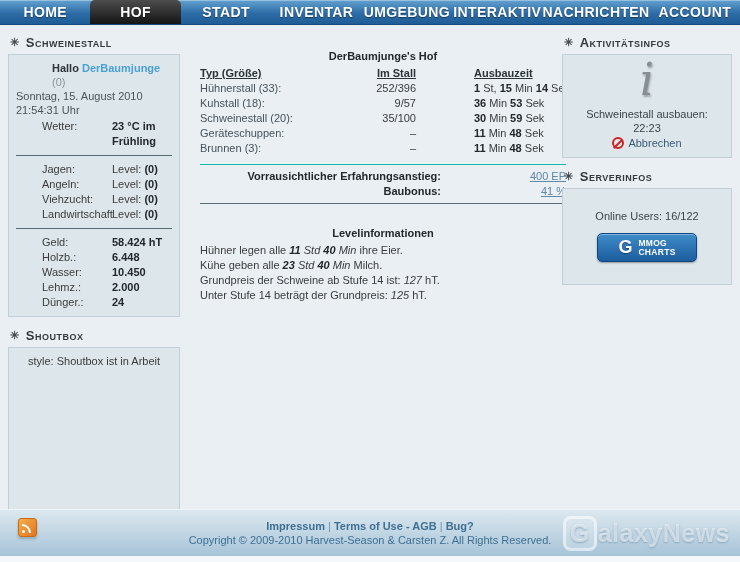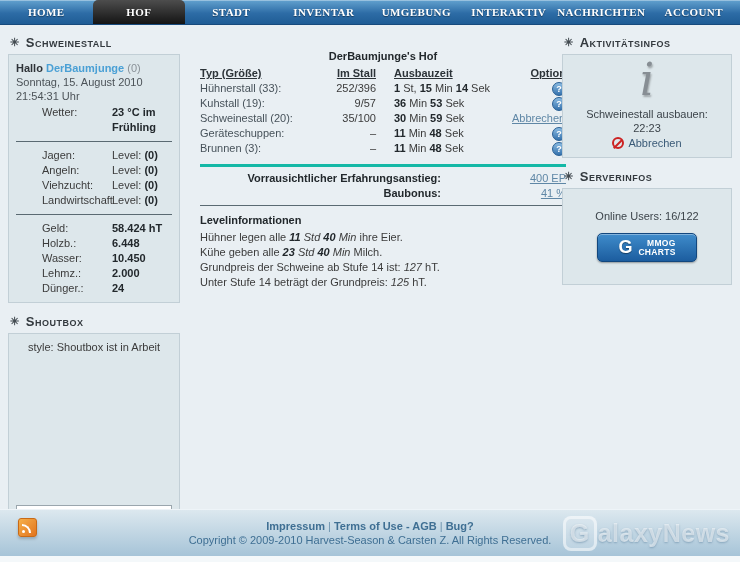--- a/index.html
+++ b/index.html
@@ -4,38 +4,38 @@
 <style>
   html,body{margin:0;padding:0;background:#fff;}
   .page{position:relative;width:740px;height:562px;background:#e9eff3;overflow:hidden;
         font-family:"Liberation Sans",sans-serif;font-size:11px;color:#3b3b3b;}
 
   
   .nav{position:absolute;top:0;left:0;width:740px;height:24px;display:flex;
        background:linear-gradient(#63a2cf,#2d6ca6 55%,#1f5c95);
        border-bottom:1px solid #174a7d;box-shadow:inset 0 1px 0 rgba(255,255,255,.35);}
   .nav-tab{flex:1;display:flex;align-items:center;justify-content:center;color:#fff;
-       font-weight:bold;font-size:11px;letter-spacing:.4px;cursor:pointer;
-       text-shadow:0 1px 1px rgba(0,0,0,.45);font-family:Liberation Serif, serif;}
+       font-weight:bold;font-size:14px;letter-spacing:.4px;cursor:pointer;
+       text-shadow:0 1px 1px rgba(0,0,0,.45);}
   .nav-tab.active{background:linear-gradient(#4d4d4d,#141414);border-radius:5px 5px 0 0;}
 
   
   .col-left{position:absolute;left:8px;top:30px;width:172px;}
   .col-center{position:absolute;left:200px;top:50px;width:366px;}
   .col-right{position:absolute;left:562px;top:30px;width:170px;}
 
   .section-header{display:flex;align-items:center;gap:6px;padding:5px 2px 4px 2px;
        font-variant:small-caps;font-weight:bold;font-size:13px;color:#33393e;letter-spacing:.5px;}
   .gear{font-size:11px;color:#424a50;font-style:normal;}
 
   .panel{background:#dde7eb;border:1px solid #c2cfd6;padding:6px 7px;box-sizing:border-box;}
   .panel hr{border:none;border-top:1px solid #5a6a72;margin:6px 0;}
 
   
-  .greet{line-height:14px;}
+  .greet{line-height:14px;margin-left:36px;}
   .greet .hallo{font-weight:bold;color:#2e3338;}
   .greet .uname{font-weight:bold;color:#4aa0d5;cursor:pointer;}
   .greet .usuffix{color:#8a9298;}
   .datetime{line-height:14px;color:#4c5358;}
   .kv{display:flex;line-height:15px;}
   .kv .k{width:70px;flex:none;margin-left:26px;}
   .kv .v{font-weight:bold;color:#22282c;}
   .kv .v-normal{color:#3b3b3b;}
   .kv .v-normal b{color:#22282c;}
   .weather{margin-top:2px;}
@@ -45,42 +45,42 @@
   .shout-msg{flex:1;line-height:14px;margin-left:12px;}
   .shout-input{width:100%;box-sizing:border-box;height:17px;border:1px solid #9aa6ad;
        background:#fff;font-family:"Liberation Sans",sans-serif;font-size:11px;padding:1px 3px;}
   .send-btn{margin-top:5px;align-self:flex-start;padding:2px 11px 3px 11px;border-radius:10px;
        background:linear-gradient(#b9d4e8,#6fa3cc);border:1px solid #587e9c;color:#17395c;
        font-weight:bold;font-size:10px;letter-spacing:.4px;cursor:pointer;
        box-shadow:0 1px 2px rgba(0,0,0,.25), inset 0 1px 0 rgba(255,255,255,.6);}
 
   
   .farm-title{text-align:center;font-weight:bold;color:#22282c;margin-bottom:4px;}
-  .farm-row{display:grid;grid-template-columns:122px 60px 130px 1fr;align-items:center;line-height:15px;}
+  .farm-row{display:grid;grid-template-columns:122px 60px 130px 1fr;align-items:center;line-height:15px;gap:40px;}
   .farm-row .c2{text-align:right;padding-right:6px;}
   .farm-row .c3{padding-left:12px;}
   .farm-row .c4{text-align:right;white-space:nowrap;}
   .farm-row.head span{font-weight:bold;text-decoration:underline;color:#2c3338;}
   .farm-row .stable{color:#47525a;}
   .seg-b{font-weight:bold;color:#22282c;}
   .seg-i{font-style:italic;}
   .seg-bi{font-weight:bold;font-style:italic;color:#22282c;}
   .help-icon{display:inline-block;width:12px;height:12px;border-radius:50%;
        background:linear-gradient(#8abbe2,#3572ad);border:1px solid #265e94;color:#fff;
        font-size:9px;font-weight:bold;line-height:12px;text-align:center;margin-left:4px;
        vertical-align:middle;cursor:pointer;}
   .link{color:#5f87a6;text-decoration:underline;cursor:pointer;}
   .cancel-link{color:#5f87a6;text-decoration:underline;cursor:pointer;}
 
-  .summary{border-top:3px solid #14b8a6;border-bottom:1px solid #5a6a72;margin:8px 0;padding:4px 0;}
+  .summary{border-top:1px solid #14b8a6;border-bottom:1px solid #5a6a72;margin:8px 0;padding:4px 0;}
   .summary-row{display:flex;line-height:15px;}
   .summary-label{flex:1;text-align:right;padding-right:70px;font-weight:bold;color:#22282c;}
   .summary-value{width:55px;text-align:right;}
 
-  .level-title{font-weight:bold;color:#22282c;margin:8px 0 4px 0;}
+  .level-title{text-align:center;font-weight:bold;color:#22282c;margin:23px 0 4px 0;}
   .level-line{line-height:15px;}
 
   
   .activity-panel{text-align:center;padding-top:2px;}
   .info-i{font-family:"DejaVu Serif",serif;font-style:italic;font-size:44px;line-height:46px;
        color:#878e94;text-shadow:1px 2px 2px rgba(0,0,0,.28);}
   .activity-task{margin-top:4px;line-height:14px;color:#3c444a;}
   .activity-count{line-height:14px;color:#3c444a;}
   .activity-cancel{margin-top:2px;color:#3a5a77;cursor:pointer;display:inline-flex;align-items:center;}
   .no-icon{display:inline-block;width:8px;height:8px;border:2px solid #cc2222;border-radius:50%;
@@ -88,21 +88,21 @@
   .no-icon::after{content:'';position:absolute;left:-2px;top:4px;width:12px;height:2px;
        background:#cc2222;transform:rotate(-45deg);}
 
   .server-panel{text-align:center;padding:20px 4px;}
   .server-line{line-height:15px;color:#3c444a;}
   .mmog-btn{margin:9px auto 2px auto;width:98px;height:27px;border-radius:5px;cursor:pointer;
        background:linear-gradient(#3f8ccb,#1c5d9f);border:1px solid #12477e;
        display:flex;align-items:center;justify-content:center;gap:6px;color:#fff;
        box-shadow:0 1px 2px rgba(0,0,0,.35), inset 0 1px 0 rgba(255,255,255,.35);}
   .mmog-g{font-weight:bold;font-size:18px;text-shadow:0 1px 1px rgba(0,0,0,.4);}
-  .mmog-txt{font-size:8.5px;font-weight:bold;line-height:9px;text-align:right;letter-spacing:.3px;}
+  .mmog-txt{font-size:8.5px;font-weight:bold;line-height:9px;text-align:left;letter-spacing:.3px;}
 
   
   .footer{position:absolute;left:0;top:509px;width:740px;height:47px;
        background:linear-gradient(#dce8ef,#a5c3d7);border-top:1px solid #eef4f8;}
   .footer-center{position:absolute;left:0;right:0;top:9px;text-align:center;color:#3f6f93;line-height:14px;}
   .flink{cursor:pointer;font-weight:bold;}
   .sep{color:#6d93ae;}
   .rss-icon{position:absolute;left:18px;top:8px;width:17px;height:17px;border-radius:3px;
        background:linear-gradient(135deg,#f6b04b,#e2741d);border:1px solid #c96a16;cursor:pointer;
        box-shadow:0 2px 3px rgba(0,0,0,.2);}
@@ -213,21 +213,21 @@
       <span class="c4">Option</span>
     </div>
     <div>
         <div class="farm-row">
           <span class="c1 stable">Hühnerstall (33):</span>
           <span class="c2">252/396</span>
           <span class="c3"><span class="seg-b">1</span><span> St, </span><span class="seg-b">15</span><span> Min </span><span class="seg-b">14</span><span> Sek</span></span>
           <span class="c4"><span class="help-icon">?</span></span>
         </div>
         <div class="farm-row">
-          <span class="c1 stable">Kuhstall (19):</span>
+          <span class="c1 stable">Kuhstall (18):</span>
           <span class="c2">9/57</span>
           <span class="c3"><span class="seg-b">36</span><span> Min </span><span class="seg-b">53</span><span> Sek</span></span>
           <span class="c4"><span class="help-icon">?</span></span>
         </div>
         <div class="farm-row">
           <span class="c1 stable">Schweinestall (20):</span>
           <span class="c2">35/100</span>
           <span class="c3"><span class="seg-b">30</span><span> Min </span><span class="seg-b">59</span><span> Sek</span></span>
           <span class="c4"><span class="cancel-link">Abbrechen</span><span class="help-icon">?</span></span>
         </div>

